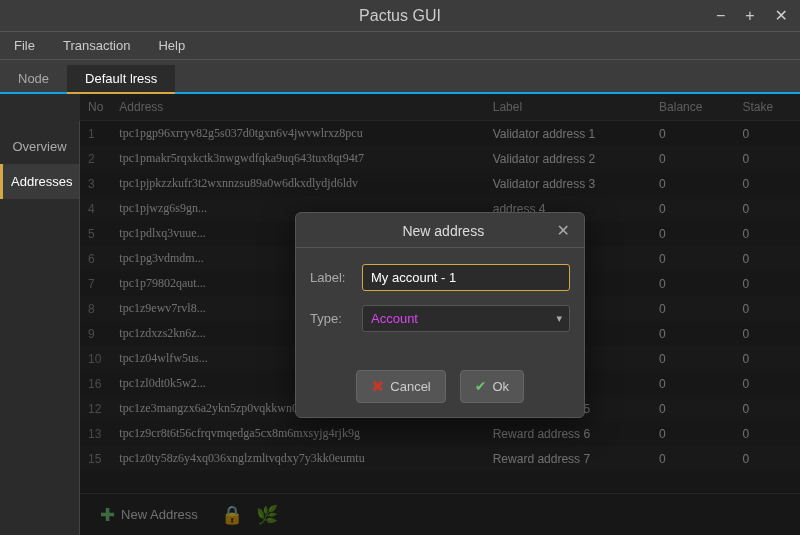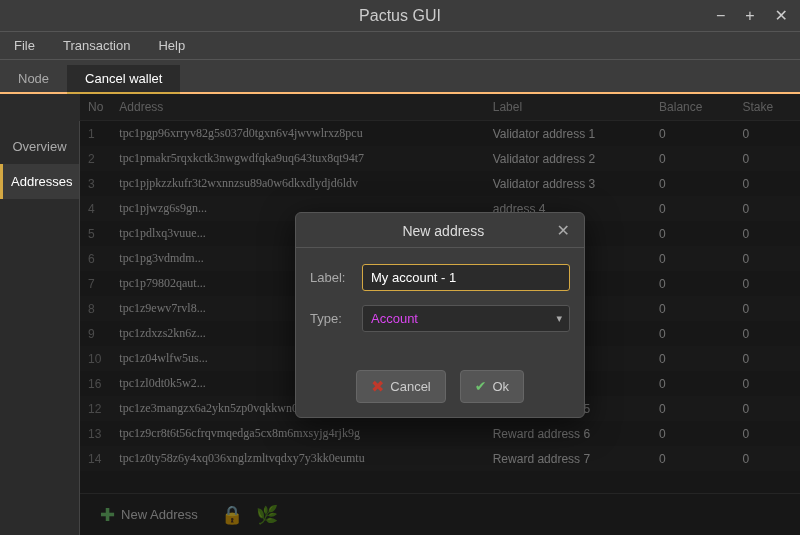--- a/index.html
+++ b/index.html
@@ -61,21 +61,21 @@
       font-size: 13px;
     }
 
     
     .tab-bar {
       display: flex;
       background: #3c3c3c;
       height: 34px;
       align-items: flex-end;
       padding: 0 0 0 0;
-      border-bottom: 2px solid #fdba74;
+      border-bottom: 2px solid #0ea5e9;
     }
     .tab {
       padding: 6px 18px;
       cursor: pointer;
       color: #aaa;
       font-size: 13px;
       border-bottom: 2px solid transparent;
       margin-bottom: -2px;
     }
     .tab.active {
@@ -317,21 +317,21 @@
 </div>
 
 <div class="menu-bar">
   <span class="menu-item">File</span>
   <span class="menu-item">Transaction</span>
   <span class="menu-item">Help</span>
 </div>
 
 <div class="tab-bar">
   <div class="tab">Node</div>
-  <div class="tab active">Cancel wallet</div>
+  <div class="tab active">Default lress</div>
 </div>
 
 <div class="main-layout">
 
   <div class="sidebar">
     <div class="sidebar-item">Overview</div>
     <div class="sidebar-item active">Addresses</div>
   </div>
 
   <div class="content">
@@ -433,21 +433,21 @@
     <td class="num-col">0</td>
   </tr>
             <tr>
     <td class="no-col">13</td>
     <td class="addr-col">tpc1z9cr8t6t56cfrqvmqedga5cx8m6mxsyjg4rjk9g</td>
     <td class="label-col">Reward address 6</td>
     <td class="num-col">0</td>
     <td class="num-col">0</td>
   </tr>
             <tr>
-    <td class="no-col">14</td>
+    <td class="no-col">15</td>
     <td class="addr-col">tpc1z0ty58z6y4xq036xnglzmltvqdxy7y3kk0eumtu</td>
     <td class="label-col">Reward address 7</td>
     <td class="num-col">0</td>
     <td class="num-col">0</td>
   </tr>
           </tbody>
       </table>
     </div>
 
     <div class="bottom-bar">

